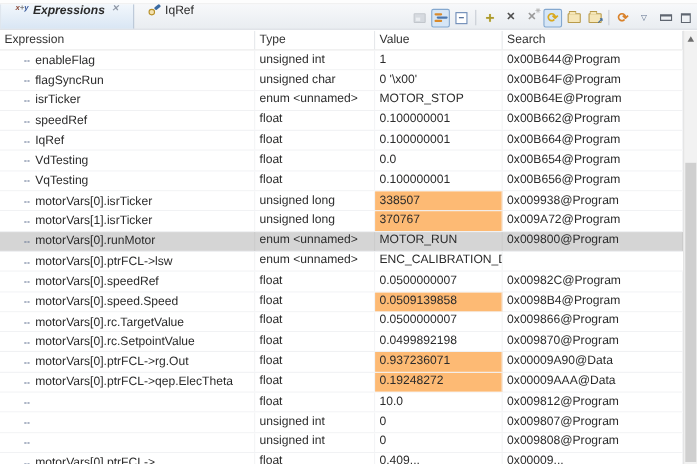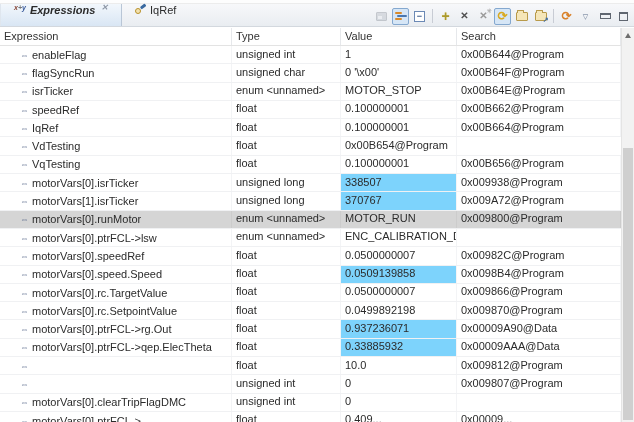--- a/index.html
+++ b/index.html
@@ -69,21 +69,21 @@
   .grid { position:absolute; top:28px; left:0; right:13px; bottom:0; font-size:11px; color:#2b2b2b; overflow:hidden; }
   .tr, .thead { display:grid; grid-template-columns:232px 109px 116px 1fr; }
   .thead { height:18px; border-bottom:1px solid #e3e3e3; color:#333; }
   .th { padding:2px 4px; border-right:1px solid #e6e8eb; white-space:nowrap; overflow:hidden; }
   .tr { height:18.3px; border-bottom:1px solid #f0f1f3; background:#fff; }
   .tr.selected { background:#d5d5d5; }
   .td { padding:1.5px 4px; border-right:1px solid #f3f4f6; white-space:nowrap; overflow:hidden; text-overflow:clip; }
   .tr.selected .td { border-right-color:#cccccc; }
   .td-expr { padding-left:20px; display:flex; align-items:center; gap:3px; }
   .expr-icon { color:#5a6b8c; font-size:9px; flex:0 0 auto; transform:scaleY(.85); }
-  .td-value.changed { background:#7dd3fc; }
+  .td-value.changed { background:#fdba74; }
 
   
   .vscroll { position:absolute; top:28px; right:0; width:13px; bottom:0; background:#f2f2f2; border-left:1px solid #e4e4e4; }
   .vscroll .up { position:absolute; top:0; left:0; right:0; height:15px; display:flex; align-items:center; justify-content:center; }
   .vscroll .up:after { content:""; width:0; height:0; border-left:3.5px solid transparent; border-right:3.5px solid transparent; border-bottom:5px solid #6e6e6e; }
   .vscroll .thumb { position:absolute; left:1px; right:1px; top:120px; height:272px; background:#cfcfcf; }
 </style>
 </head>
 <body>
 
@@ -211,20 +211,21 @@
       <div class="td td-value">0.100000001</div>
       <div class="td td-addr">0x00B664@Program</div>
     </div>
 
     <div class="tr">
       <div class="td td-expr">
             <span class="expr-icon">⇔</span>
             <span class="expr-text">VdTesting</span>
           </div>
       <div class="td td-type">float</div>
+      <div class="td td-value">0.0</div>
       <div class="td td-addr">0x00B654@Program</div>
     </div>
 
     <div class="tr">
       <div class="td td-expr">
             <span class="expr-icon">⇔</span>
             <span class="expr-text">VqTesting</span>
           </div>
       <div class="td td-type">float</div>
       <div class="td td-value">0.100000001</div>
@@ -319,21 +320,21 @@
       <div class="td td-value changed">0.937236071</div>
       <div class="td td-addr">0x00009A90@Data</div>
     </div>
 
     <div class="tr">
       <div class="td td-expr">
             <span class="expr-icon">⇔</span>
             <span class="expr-text">motorVars[0].ptrFCL-&gt;qep.ElecTheta</span>
           </div>
       <div class="td td-type">float</div>
-      <div class="td td-value changed">0.33885932</div>
+      <div class="td td-value changed">0.19248272</div>
       <div class="td td-addr">0x00009AAA@Data</div>
     </div>
 
     <div class="tr">
       <div class="td td-expr">
             <span class="expr-icon">⇔</span>
           </div>
       <div class="td td-type">float</div>
       <div class="td td-value">10.0</div>
       <div class="td td-addr">0x009812@Program</div>
@@ -344,24 +345,24 @@
             <span class="expr-icon">⇔</span>
           </div>
       <div class="td td-type">unsigned int</div>
       <div class="td td-value">0</div>
       <div class="td td-addr">0x009807@Program</div>
     </div>
 
     <div class="tr">
       <div class="td td-expr">
             <span class="expr-icon">⇔</span>
-            <span class="expr-text">motorVars[0].clearTripFlagDMC</span>
           </div>
       <div class="td td-type">unsigned int</div>
       <div class="td td-value">0</div>
+      <div class="td td-addr">0x009808@Program</div>
     </div>
 
     <div class="tr">
       <div class="td td-expr">
             <span class="expr-icon">⇔</span>
             <span class="expr-text">motorVars[0].ptrFCL-&gt;...</span>
           </div>
       <div class="td td-type">float</div>
       <div class="td td-value">0.409...</div>
       <div class="td td-addr">0x00009...</div>

